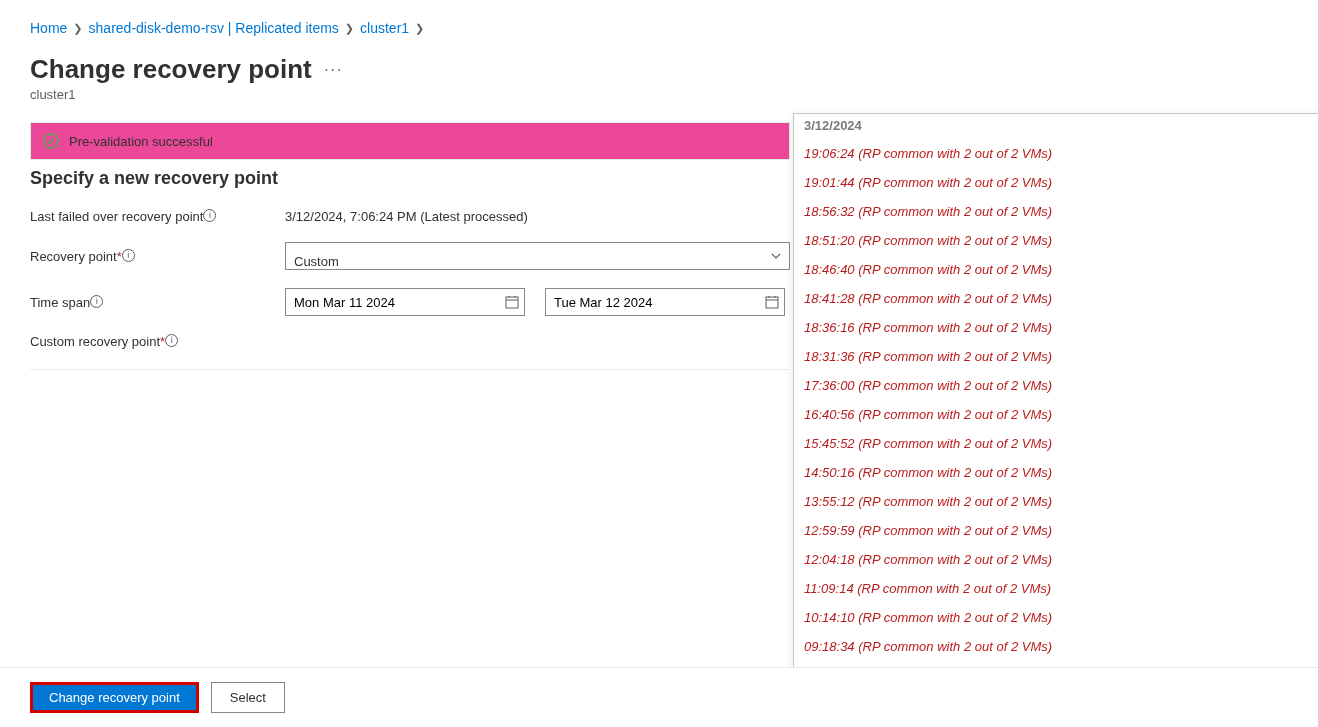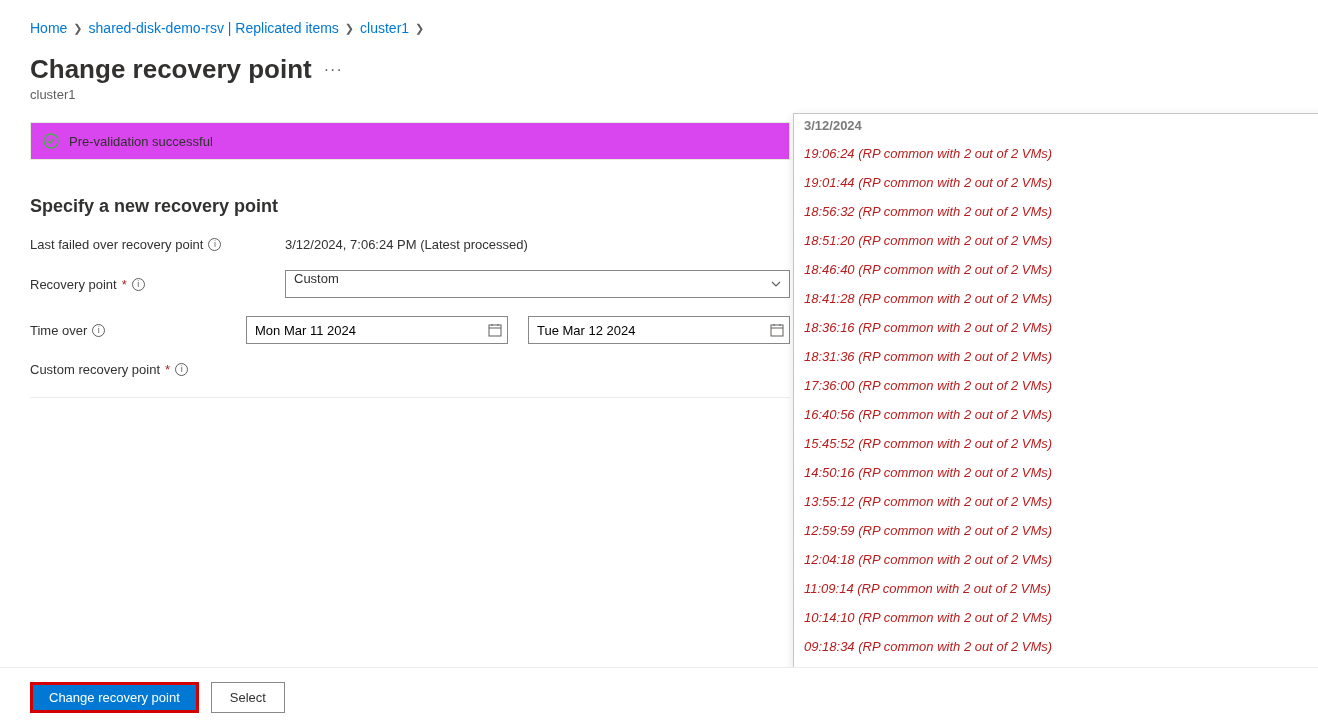--- a/index.html
+++ b/index.html
@@ -5,37 +5,37 @@
   * { box-sizing: border-box; margin: 0; padding: 0; }
   body { font-family: "Segoe UI", Arial, sans-serif; font-size: 13px; color: #323130; background: #fff; width: 1318px; height: 727px; position: relative; overflow: hidden; }
   .page { padding: 20px 30px 0 30px; width: 100%; }
   .breadcrumb { display: flex; align-items: center; gap: 6px; font-size: 14px; margin-bottom: 18px; }
   .breadcrumb a { color: #0078d4; text-decoration: none; }
   .breadcrumb .sep { color: #605e5c; font-size: 11px; }
   .title-row { display: flex; align-items: center; gap: 12px; }
   .title { font-size: 26px; font-weight: 600; color: #323130; }
   .more { color: #605e5c; font-size: 16px; letter-spacing: 1px; cursor: pointer; }
   .subtitle { font-size: 13px; color: #605e5c; margin-top: 2px; margin-bottom: 20px; }
-  .alert { background: #d946ef; border: 1px solid #e1efd8; padding: 10px 12px; display: flex; align-items: center; gap: 10px; margin-bottom: 36px; width: 760px; }
+  .alert { background: #ec4899; border: 1px solid #e1efd8; padding: 10px 12px; display: flex; align-items: center; gap: 10px; margin-bottom: 8px; width: 760px; }
   .alert-icon { width: 16px; height: 16px; flex-shrink:0; }
   .alert-icon svg { width:16px; height:16px; display:block;}
   .section-title { font-weight: 600; font-size: 18px; margin-bottom: 20px; }
   .form { width: 760px; }
   .row { display: flex; align-items: center; margin-bottom: 18px; }
-  .row-lbl { width: 255px; display: flex; align-items: center; gap: 5px; font-size: 13px; color: #323130; }
+  .row-lbl { width: 255px; display: flex; align-items: flex-start; font-size: 13px; color: #323130; }
   .req { color: #a4262c; }
   .info-icon { width:13px; height:13px; display:inline-block; border:1px solid #605e5c; border-radius:50%; font-size:9px; line-height:11px; text-align:center; color:#605e5c; cursor: default;}
   .row-val { flex:1; font-size:13px; }
   .select-wrap { position:relative; width:505px; }
-  .select { width:100%; border:1px solid #8a8886; height:28px; padding: 0 28px 0 8px; font-size:13px; background:#fff; display:flex; align-items:flex-start; cursor:pointer; }
+  .select { width:100%; border:1px solid #8a8886; height:28px; padding: 0 28px 0 8px; font-size:13px; background:#fff; display:flex; align-items:flex-end; cursor:pointer; }
   .select.muted { color:#605e5c; }
   .chev { position:absolute; right:8px; top:50%; transform:translateY(-50%); pointer-events:none; }
   .chev svg { width:12px; height:12px; display:block; }
   .timespan { display:flex; gap:20px; }
-  .date-input { position:relative; width:262px; }
+  .date-input { position:relative; width:240px; }
   .date-input input { width:100%; border:1px solid #8a8886; height:28px; padding:0 28px 0 8px; font-size:13px; }
   .cal-icon { position:absolute; right:6px; top:50%; transform:translateY(-50%); }
   .cal-icon svg { width:14px; height:14px; display:block; }
   .divider { border-top:1px solid #edebe9; margin-top:20px; width:760px; }
   .footer { position:absolute; bottom:0; left:0; right:0; border-top:1px solid #edebe9; padding:14px 30px; display:flex; gap:12px; background:#fff; }
   .btn-primary { background:#0078d4; color:#fff; border:3px solid #d40000; padding:5px 16px; font-size:13px; cursor:pointer; font-weight:400;}
   .btn-secondary { background:#fff; color:#323130; border:1px solid #8a8886; padding:6px 18px; font-size:13px; cursor:pointer;}
   .dropdown-panel { position:absolute; top:113px; left:793px; width:579px; height:598px; background:#fff; border:1px solid #c8c6c4; box-shadow:0 3px 10px rgba(0,0,0,0.1); display:flex; }
   .dropdown-list { flex:1; overflow:hidden; padding-top:2px;}
   .dropdown-date { font-weight:600; color:#7a7a7a; font-size:13px; padding: 2px 10px 6px 10px; }
@@ -100,21 +100,21 @@
               <svg viewBox="0 0 12 12">
                 <path d="M2 4l4 4 4-4" fill="none" stroke="#605e5c" stroke-width="1.2"></path>
               </svg>
             </span>
         </div>
       </div>
     </div>
 
     <div class="row">
       <div class="row-lbl">
-        <span>Time over</span>
+        <span>Time span</span>
         <span class="info-icon">i</span>
       </div>
       <div class="row-val">
         <div class="timespan">
           <div class="date-input">
             <input type="text" value="Mon Mar 11 2024" style="">
             <span class="cal-icon">
                 <svg viewBox="0 0 14 14">
                   <rect x="1" y="2" width="12" height="11" fill="none" stroke="#605e5c"></rect>
                   <line x1="1" y1="5" x2="13" y2="5" stroke="#605e5c"></line>

